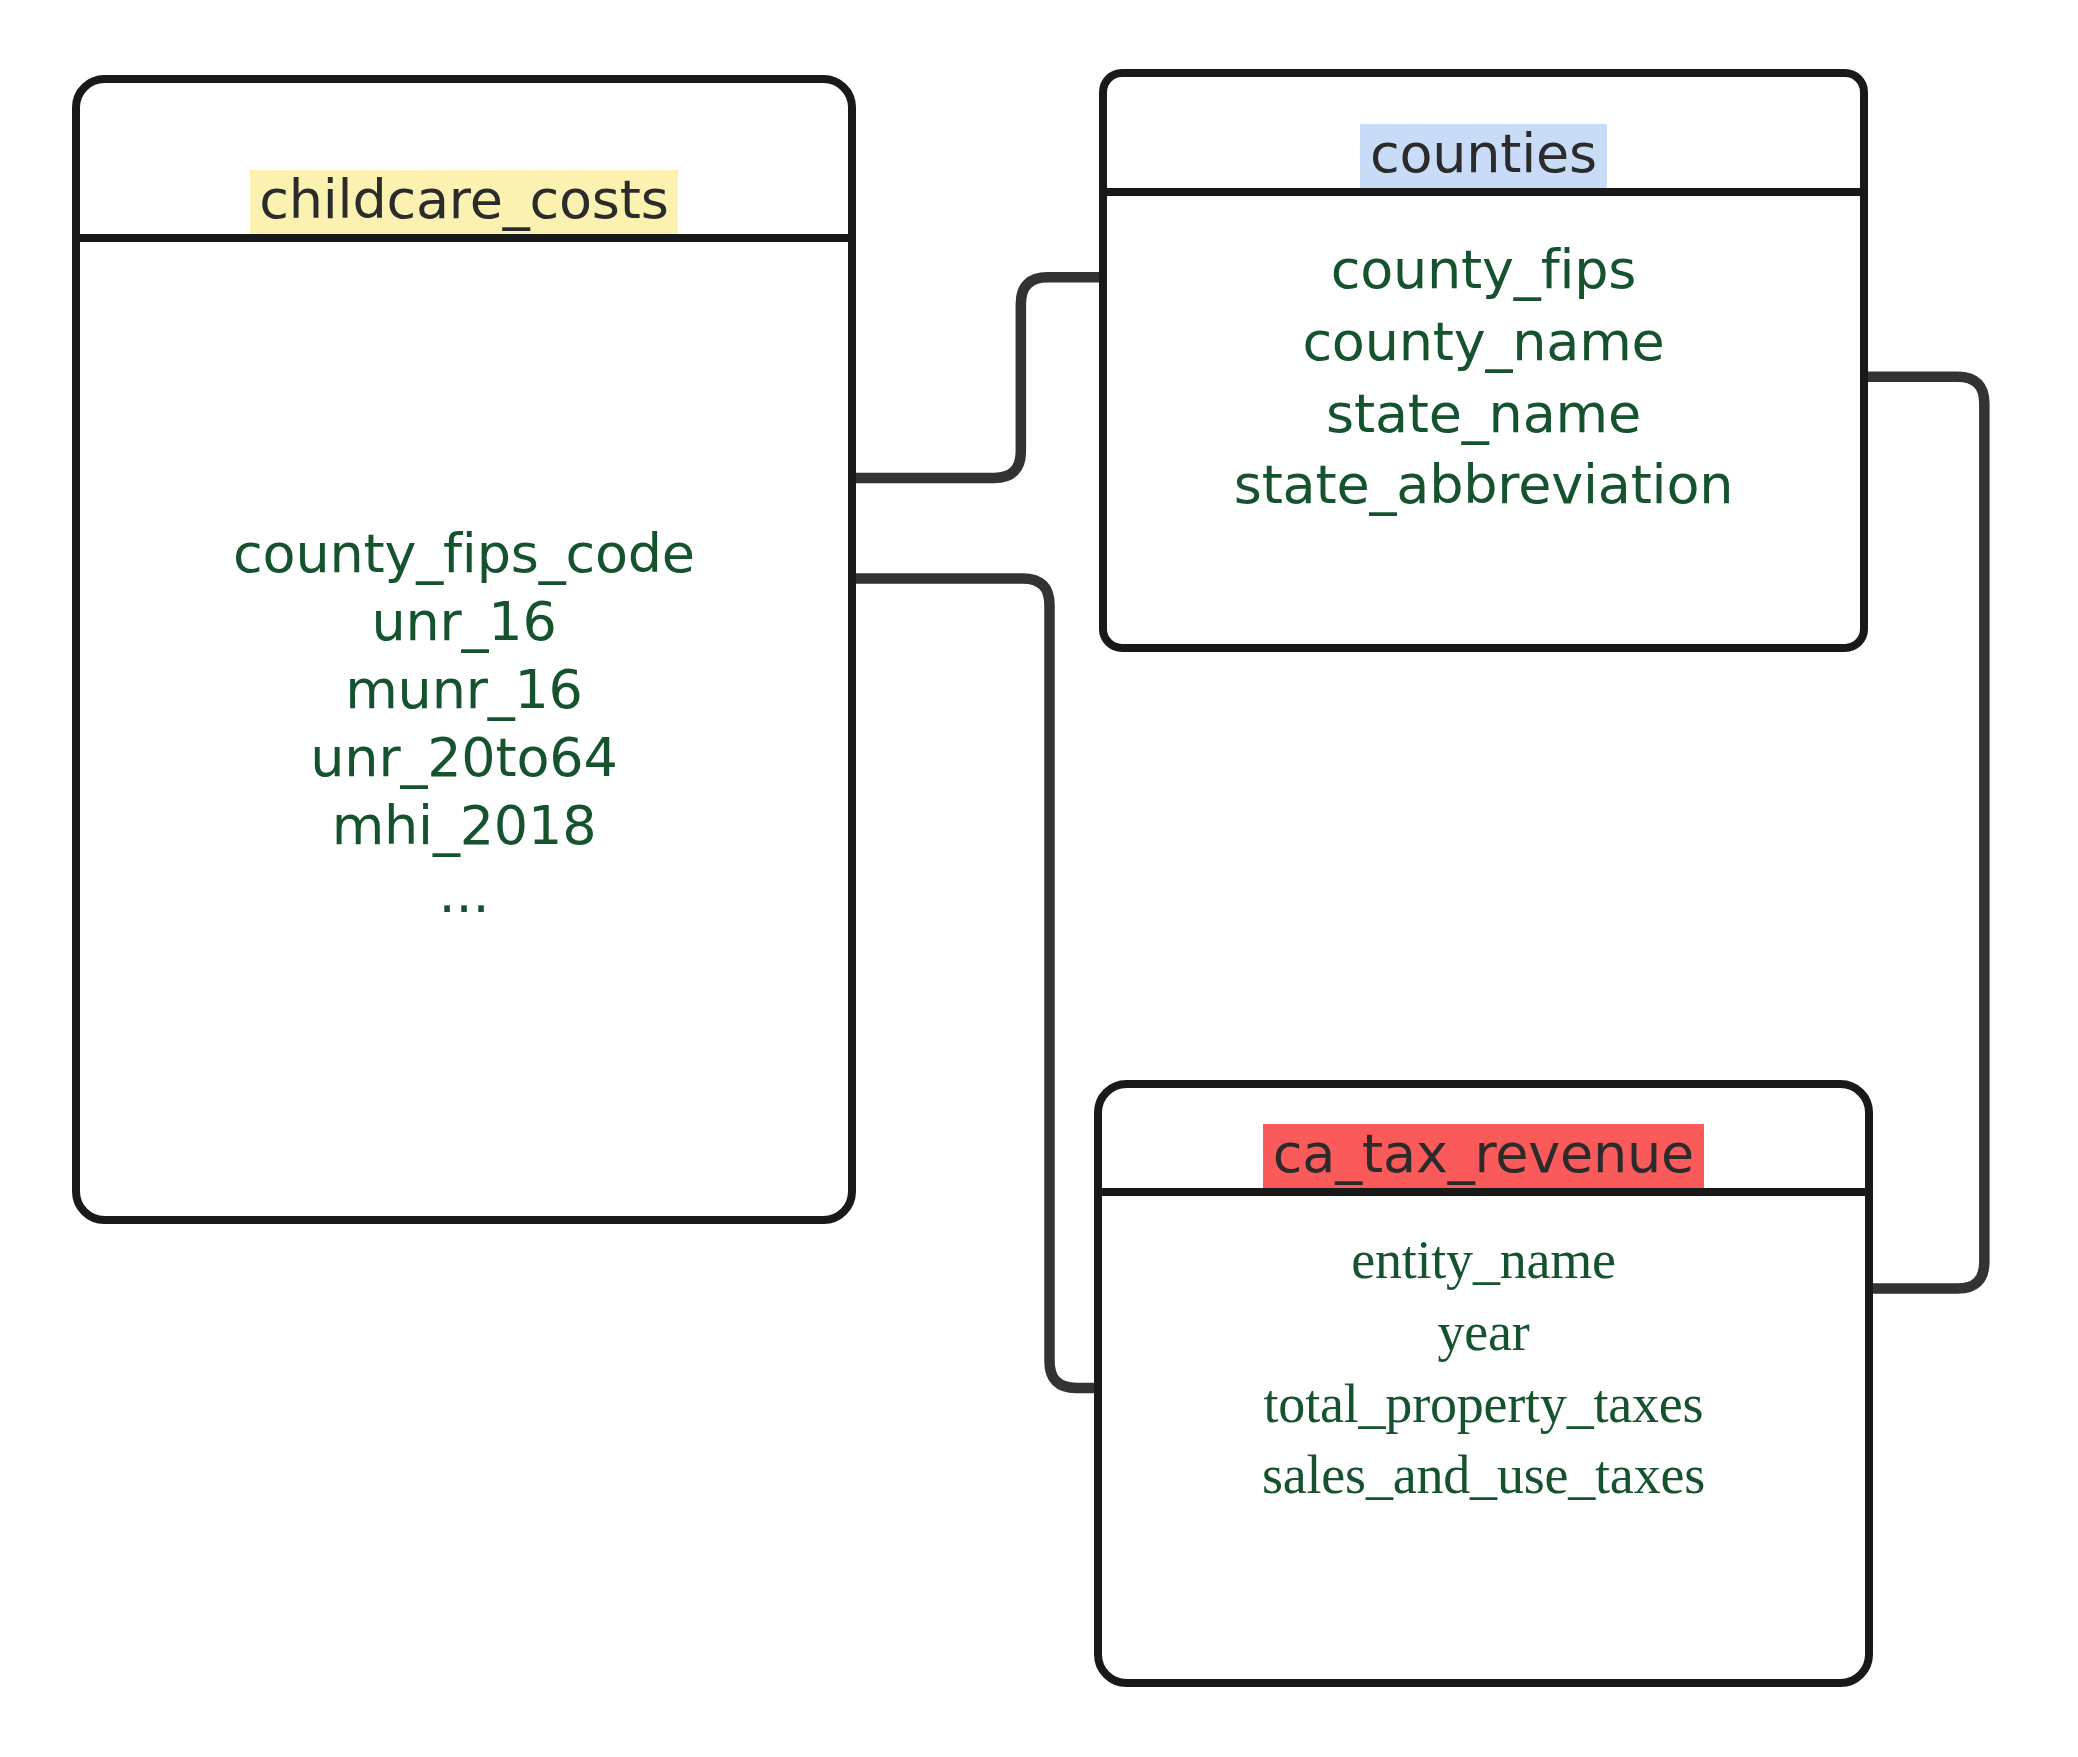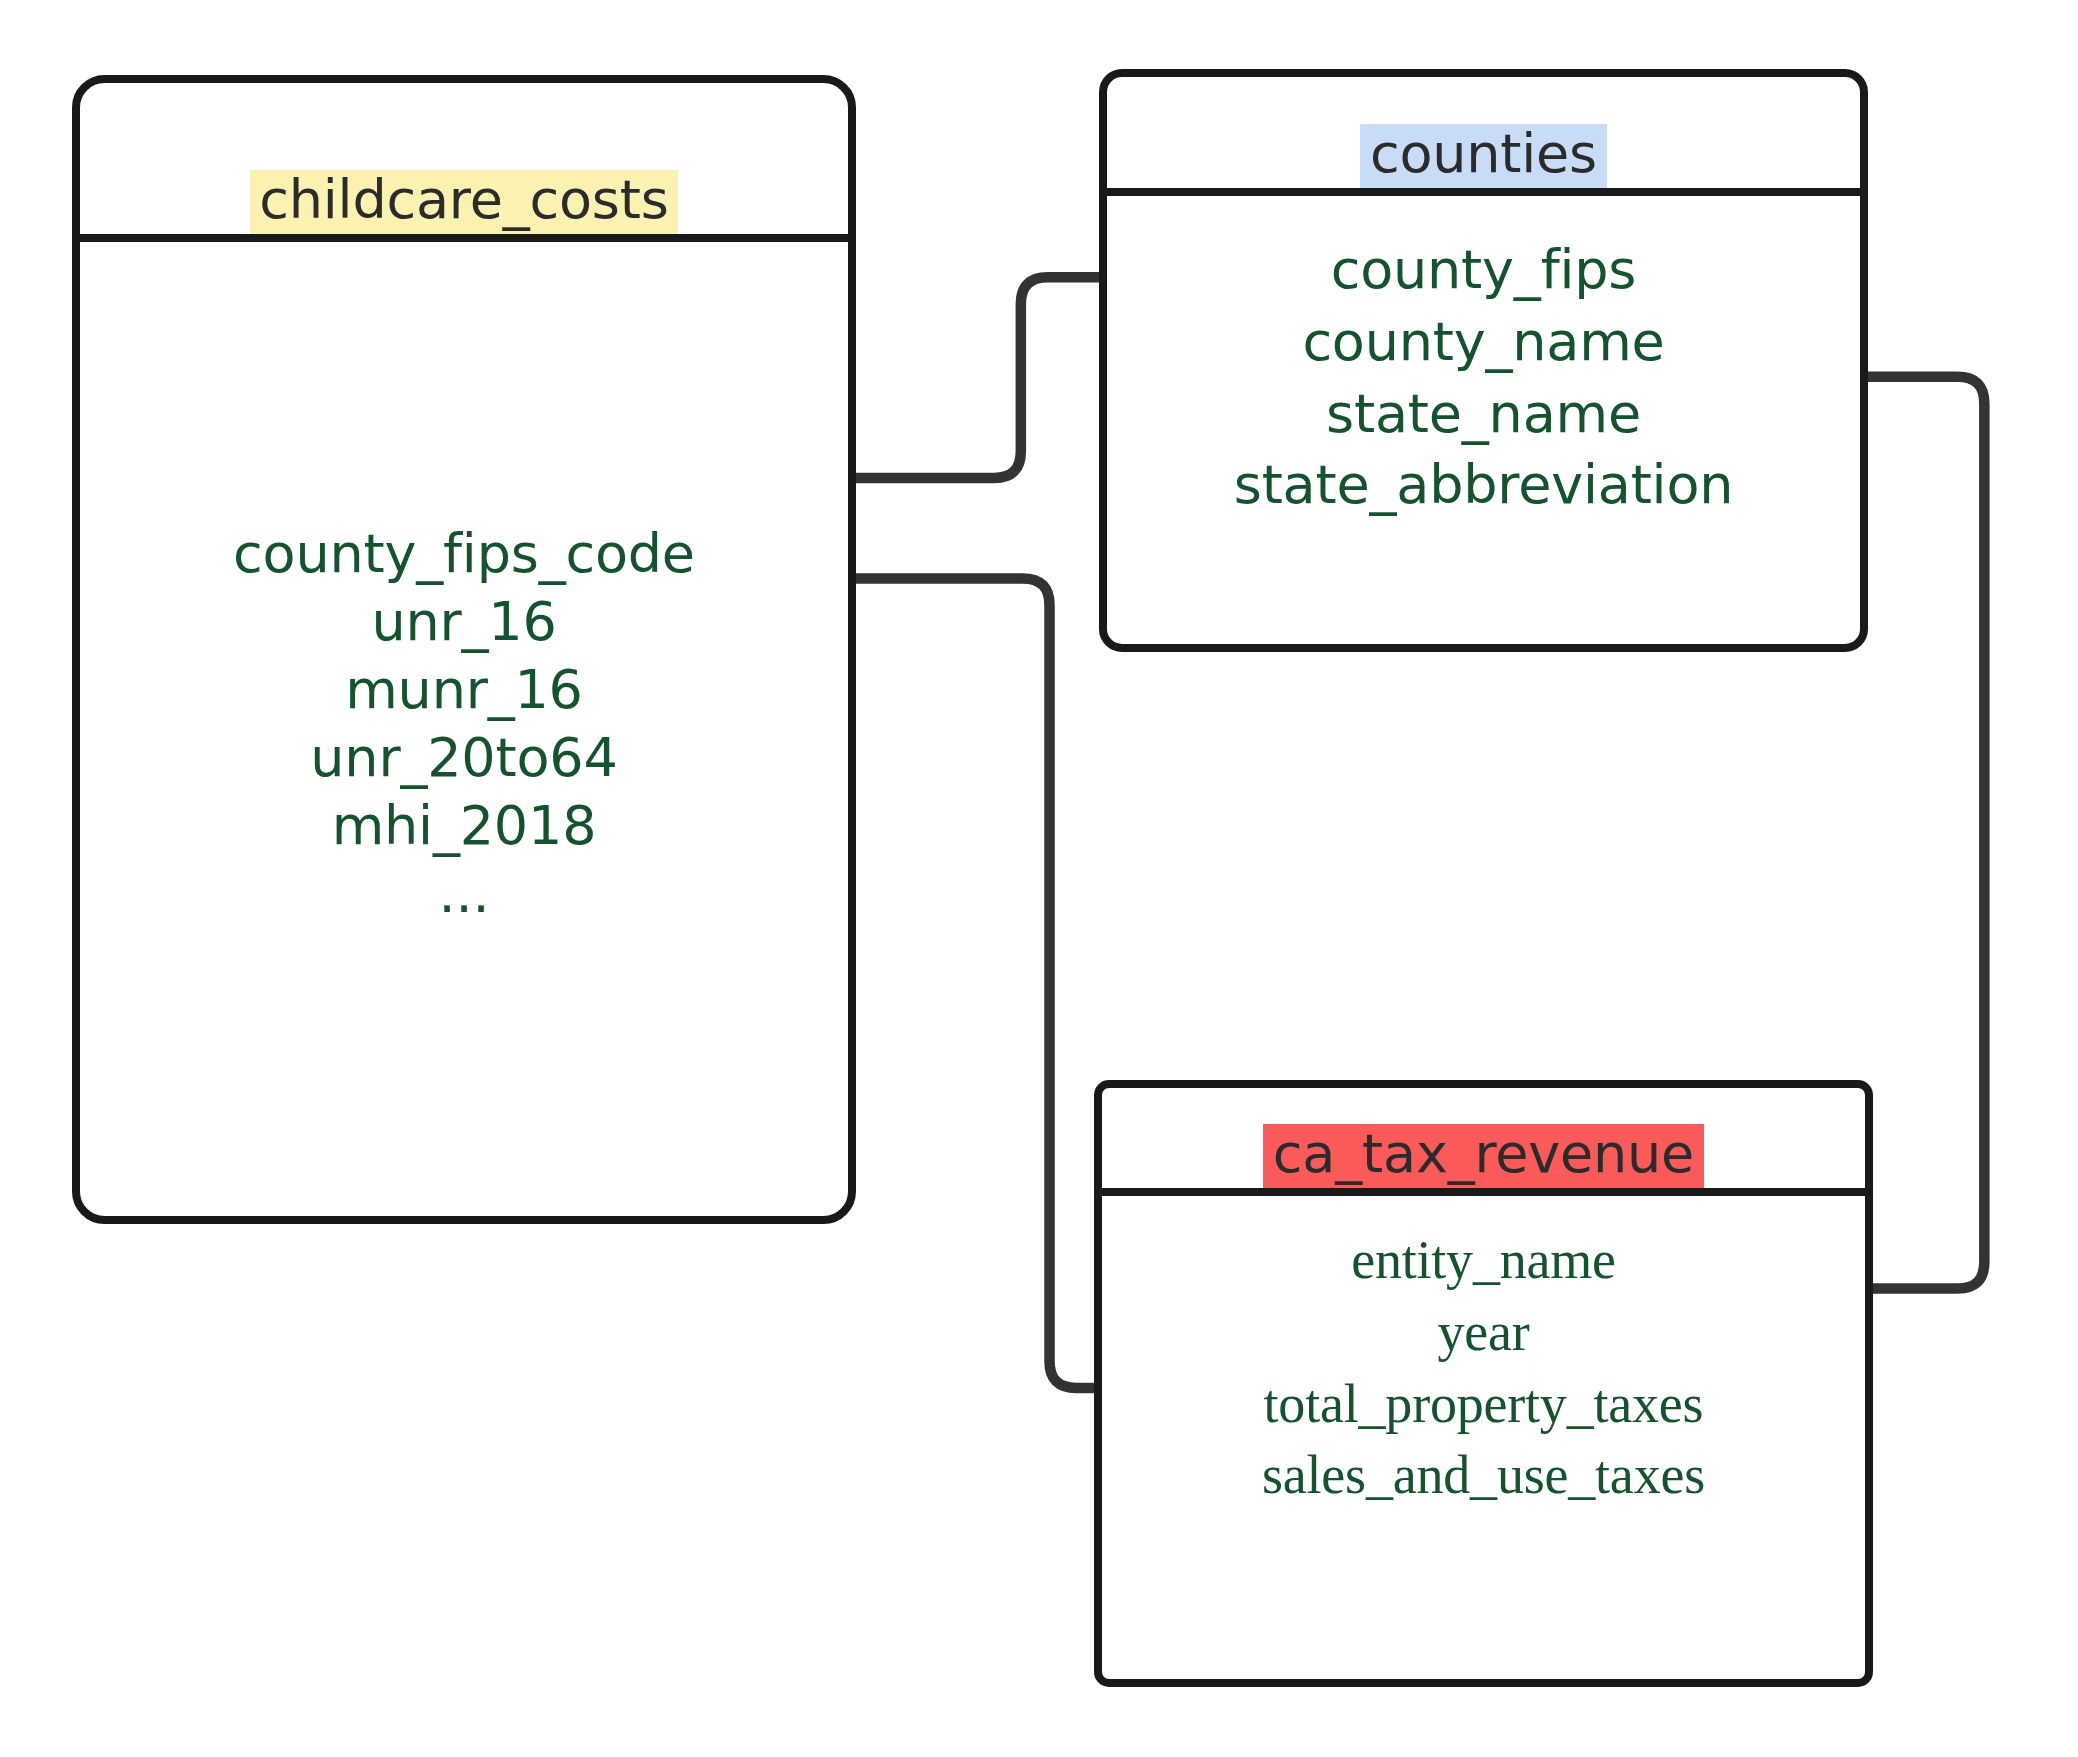--- a/index.html
+++ b/index.html
@@ -75,21 +75,21 @@
   #box-childcare_costs .entity-fields { padding-bottom: 9.6px; }
 
   #box-counties {
     left: 1099px; top: 69px; width: 769px; height: 583px; border-radius: 23px;
   }
   #box-counties .entity-header { height: 119px; }
   #box-counties .entity-fields { justify-content: flex-start; padding-top: 38px; }
   #box-counties .field-row { line-height: 1.33; }
 
   #box-ca_tax_revenue {
-    left: 1094px; top: 1080px; width: 779px; height: 607px; border-radius: 15px;
+    left: 1094px; top: 1080px; width: 779px; height: 607px;
   }
   #box-ca_tax_revenue .entity-header { height: 108px; }
   #box-ca_tax_revenue .entity-fields { justify-content: flex-start; padding-top: 29px; }
   #box-ca_tax_revenue .field-row { line-height: 1.33; font-family: Liberation Serif, serif; }
 
   .hl-yellow { background: #fbf1b0; }
   .hl-blue   { background: #c8dcf7; }
   .hl-red    { background: #fb5a5a; }
 </style>
 </head>

